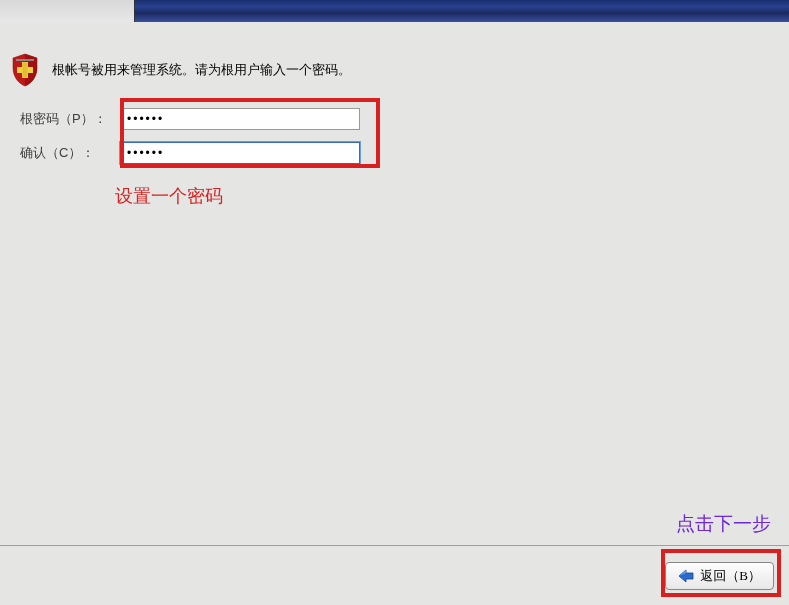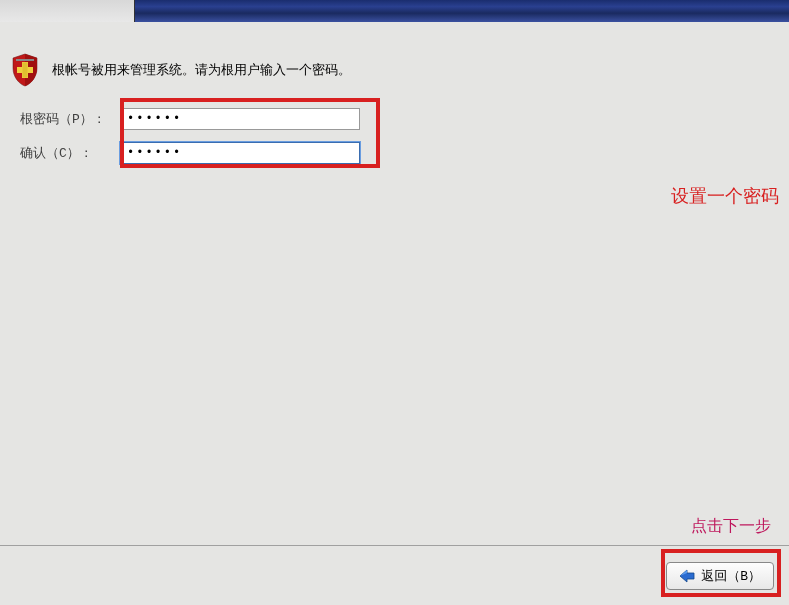--- a/index.html
+++ b/index.html
@@ -26,21 +26,20 @@
       position: absolute;
       left: 0;
       top: 0;
       width: 135px;
       height: 22px;
       background: linear-gradient(to bottom, #d8d8d8, #e8e8e8);
       border-right: 1px solid #333;
     }
     .content {
       padding: 30px 10px 0 10px;
-      font-family: Liberation Mono, monospace;
     }
     .intro {
       display: flex;
       align-items: center;
       gap: 12px;
       margin-bottom: 20px;
     }
     .shield-icon {
       width: 30px;
       height: 36px;
@@ -87,21 +86,20 @@
     .form-input.active {
       border: 1px solid #3a6db0;
       outline: 1px solid #6a9de0;
     }
     .annotation-red {
       color: #d82020;
       font-size: 18px;
       font-weight: normal;
       margin-left: 95px;
       margin-top: 20px;
-      text-align: right;
     }
     .bottom-bar {
       position: absolute;
       bottom: 0;
       left: 0;
       width: 100%;
       height: 60px;
       border-top: 1px solid #a0a0a0;
       background: #e5e5e3;
       display: flex;
@@ -114,42 +112,42 @@
       height: 28px;
       padding: 0 12px;
       background: linear-gradient(to bottom, #fdfdfd, #e8e8e8);
       border: 1px solid #888;
       border-radius: 4px;
       display: flex;
       align-items: center;
       gap: 6px;
       font-size: 13px;
       cursor: pointer;
-      font-family: Liberation Mono, monospace;
+      font-family: Liberation Serif, serif;
     }
     .arrow-icon {
       width: 16px;
       height: 14px;
       display: inline-block;
     }
     .highlight-next {
       position: absolute;
       right: 8px;
       bottom: 8px;
       width: 120px;
       height: 48px;
       border: 4px solid #d82020;
       pointer-events: none;
     }
     .annotation-next {
       position: absolute;
       right: 18px;
       bottom: 68px;
-      color: #be185d;
-      font-size: 16px;
+      color: #6d28d9;
+      font-size: 19px;
     }
   </style>
 </head>
 <body>
 
 <div class="header-bar">
   <div class="header-tab"></div>
 </div>
 
 <div class="content">

